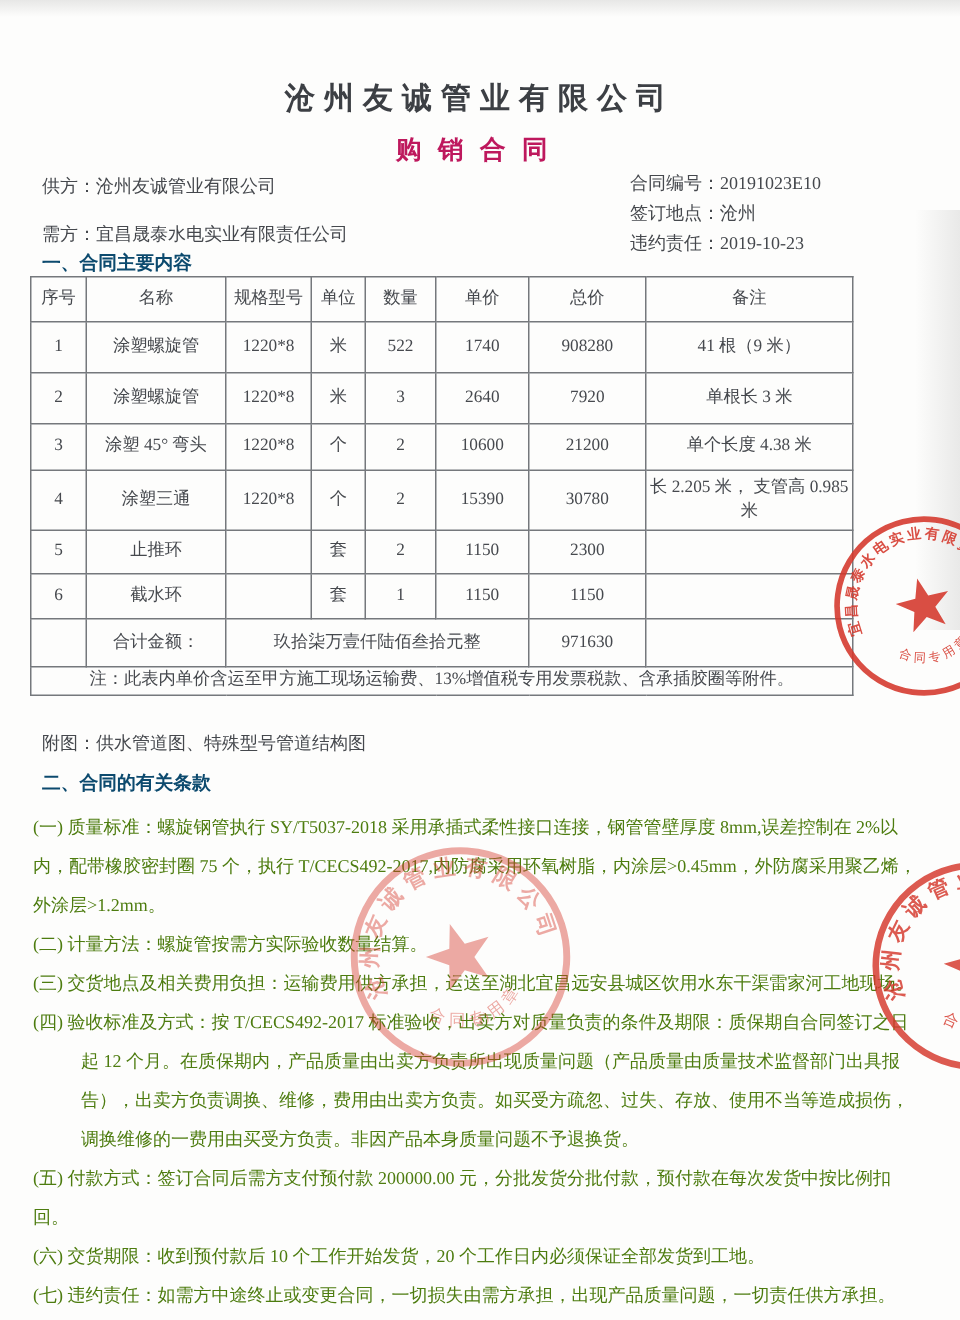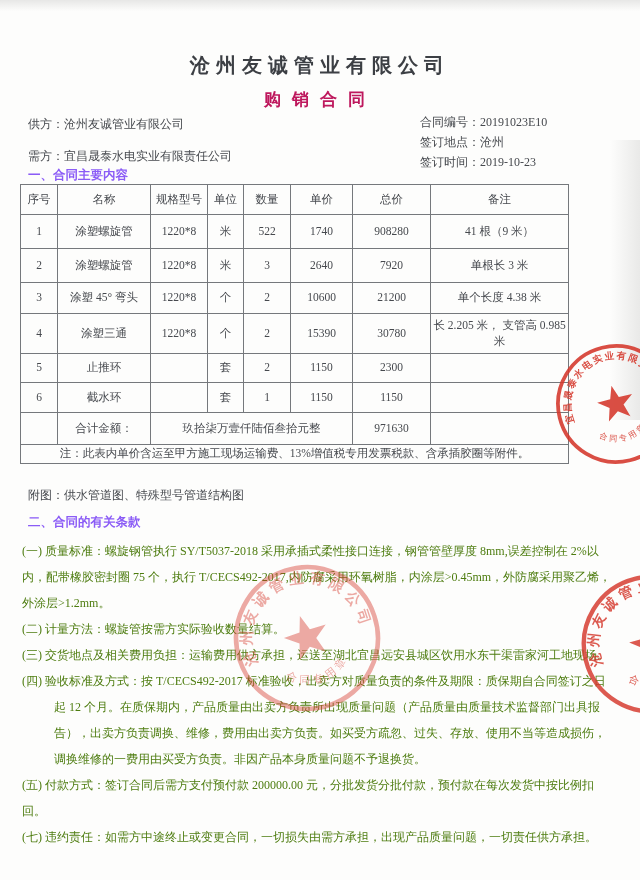--- a/index.html
+++ b/index.html
@@ -24,21 +24,21 @@
   }
   .title-doc{
     position:absolute;top:88px;left:0;width:100%;text-align:center;
     font-size:17px;font-weight:bold;letter-spacing:11px;color:#be185d;
   }
   .line{position:absolute;font-size:12px;white-space:nowrap;}
   .supplier-line{top:116px;left:28px;}
   .buyer-line{top:148px;left:28px;}
   .meta{position:absolute;top:112px;left:420px;font-size:12px;line-height:20px;}
   .meta-row{white-space:nowrap;}
-  .sec-heading{position:absolute;left:28px;font-size:12.5px;font-weight:bold;color:#8b5cf6;}
+  .sec-heading{position:absolute;left:28px;font-size:12.5px;font-weight:bold;color:#0c4a6e;}
   .sec1{top:167px;}
   .sec2{top:514px;}
   .attach-line{top:487px;left:28px;}
   table.items{
     position:absolute;top:184px;left:20px;width:548px;
     border-collapse:collapse;table-layout:fixed;
     font-size:11.5px;color:#46494e;border-radius:17px;
   }
   table.items td{border:1px solid #75787c;text-align:center;padding:1px 2px;line-height:1.35;}
   tr.h-hdr{height:30px;} tr.h-r1{height:34px;} tr.h-r2{height:34px;}
@@ -67,21 +67,21 @@
 
   <div class="title-company">沧州友诚管业有限公司</div>
   <div class="title-doc">购销合同</div>
 
   <div class="line buyer-line"><span>需方：</span><span>宜昌晟泰水电实业有限责任公司</span></div>
   <div class="line supplier-line"><span>供方：</span><span>沧州友诚管业有限公司</span></div>
 
   <div class="meta">
     <div class="meta-row"><span>合同编号：</span><span>20191023E10</span></div>
     <div class="meta-row"><span>签订地点：</span><span>沧州</span></div>
-    <div class="meta-row"><span>签订时间：</span><span>2019-10-23</span></div>
+    <div class="meta-row"><span>违约责任：</span><span>2019-10-23</span></div>
   </div>
 
   <div class="sec-heading sec1">一、合同主要内容</div>
 
   <table class="items">
     <colgroup>
       <col style="width:37px">
         <col style="width:93px">
         <col style="width:57px">
         <col style="width:36px">
@@ -177,20 +177,21 @@
   <div class="line attach-line">附图：供水管道图、特殊型号管道结构图</div>
 
   <div class="sec-heading sec2">二、合同的有关条款</div>
 
   <div class="clauses">
     <p class="clause">(一) 质量标准：螺旋钢管执行 SY/T5037-2018 采用承插式柔性接口连接，钢管管壁厚度 8mm,误差控制在 2%以内，配带橡胶密封圈 75 个，执行 T/CECS492-2017,内防腐采用环氧树脂，内涂层&gt;0.45mm，外防腐采用聚乙烯，外涂层&gt;1.2mm。</p>
     <p class="clause">(二) 计量方法：螺旋管按需方实际验收数量结算。</p>
     <p class="clause">(三) 交货地点及相关费用负担：运输费用供方承担，运送至湖北宜昌远安县城区饮用水东干渠雷家河工地现场。</p>
     <p class="clause hang">(四) 验收标准及方式：按 T/CECS492-2017 标准验收，出卖方对质量负责的条件及期限：质保期自合同签订之日起 12 个月。在质保期内，产品质量由出卖方负责所出现质量问题（产品质量由质量技术监督部门出具报告），出卖方负责调换、维修，费用由出卖方负责。如买受方疏忽、过失、存放、使用不当等造成损伤，调换维修的一费用由买受方负责。非因产品本身质量问题不予退换货。</p>
     <p class="clause">(五) 付款方式：签订合同后需方支付预付款 200000.00 元，分批发货分批付款，预付款在每次发货中按比例扣回。</p>
+    <p class="clause">(六) 交货期限：收到预付款后 10 个工作开始发货，20 个工作日内必须保证全部发货到工地。</p>
     <p class="clause">(七) 违约责任：如需方中途终止或变更合同，一切损失由需方承担，出现产品质量问题，一切责任供方承担。</p>
   </div>
 
   <div class="stamp stamp-buyer">
     <svg viewBox="0 0 200 200" width="126" height="126">
       <circle cx="100" cy="100" r="92" fill="none" stroke="#d5372b" stroke-width="6"></circle>
       <polygon points="100,70 92.95,90.3 71.47,90.73 88.59,103.71 82.37,124.27 100,112 117.63,124.27 111.41,103.71 128.53,90.73 107.05,90.3" fill="#d5372b"></polygon>
       <defs>
           <path id="b-arc" d="M 41 141.3 A 72 72 0 1 1 159 141.3" fill="none"></path>
             <path id="b-bot" d="M 55 138 A 58 58 0 0 0 145 138" fill="none"></path>

